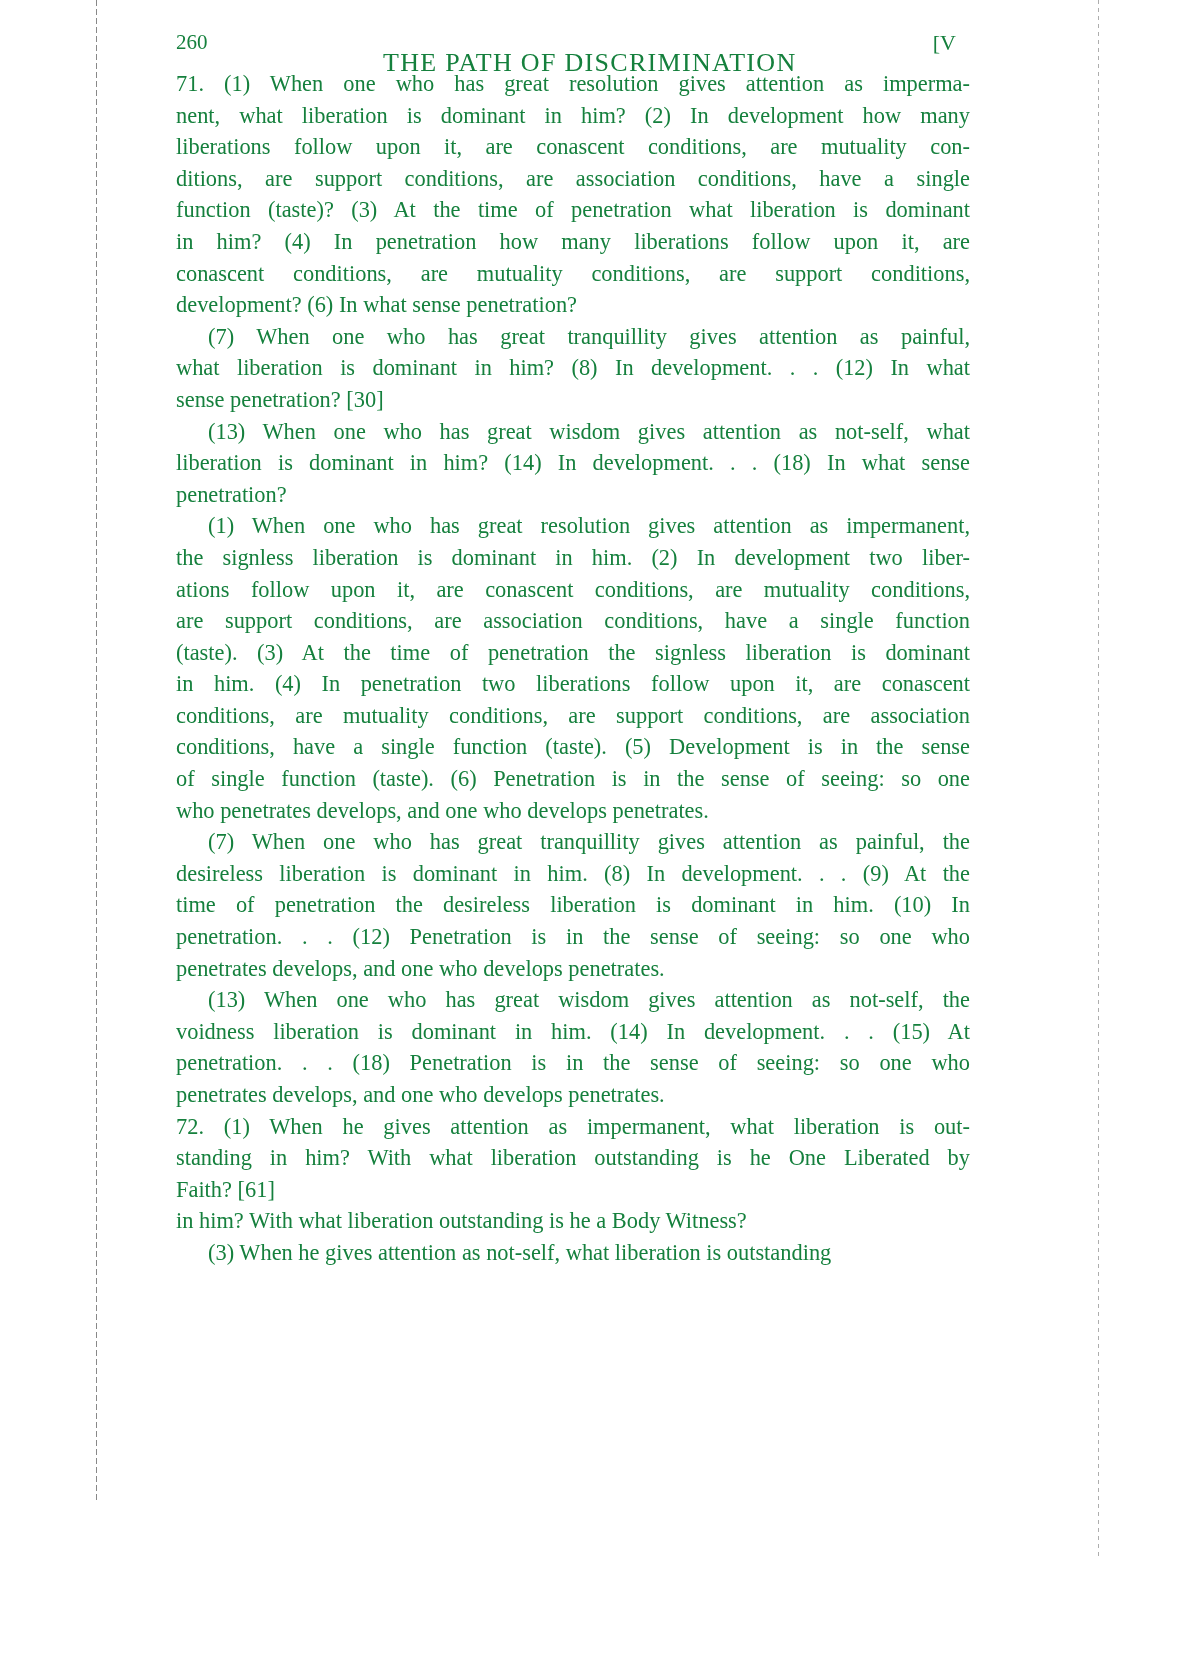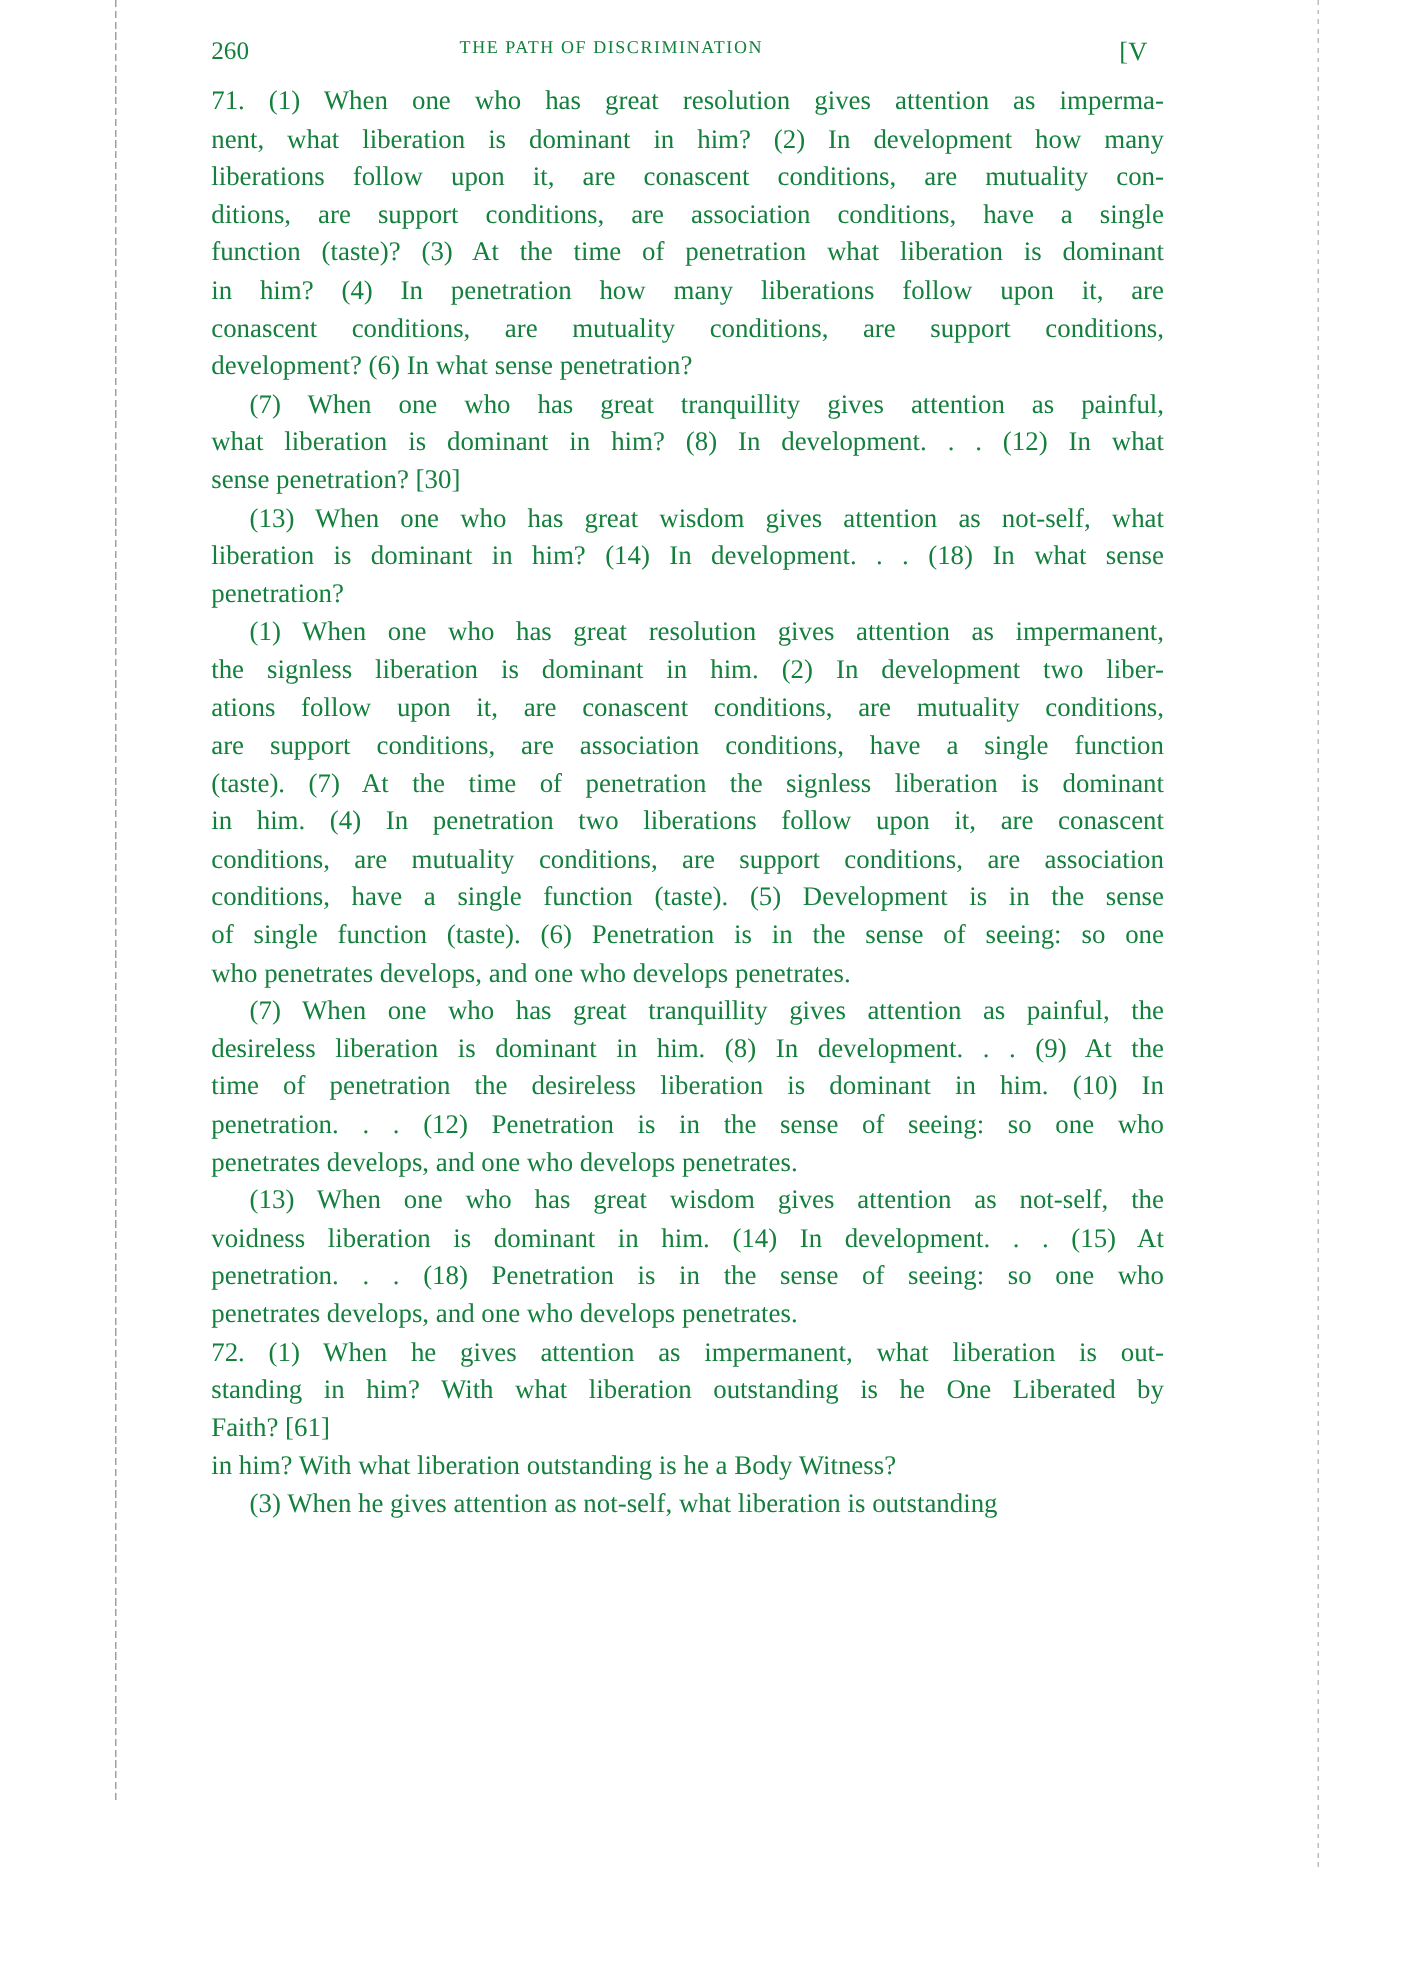--- a/index.html
+++ b/index.html
@@ -17,21 +17,21 @@
     .page {
       position: absolute; left: 176px; top: 28px; width: 794px;
       font-family: "Liberation Serif", "DejaVu Serif", serif;
       color: #15803d;
     }
     .running-head {
       position: relative; height: 36px; font-size: 21px;
     }
     .page-number { position: absolute; left: 0; top: 2px; }
     .running-title {
-      position: absolute; left: 207px; top: 4px; font-size: 15px;
+      position: absolute; left: 207px; top: 20px; font-size: 26px;
       letter-spacing: 1.3px;
     }
     .section-mark { position: absolute; right: 14px; top: 2px; font-size: 22px; }
     .body-text { margin-top: 4px; font-size: 22.4px; line-height: 31.6px; }
     .line { display: block; white-space: nowrap; text-align: justify; text-align-last: justify; height: 31.6px; }
     .line.last { text-align-last: left; font-family: Liberation Serif, serif; }
     .line.indent { padding-left: 32px; }
   </style>
 </head>
 <body>
@@ -64,21 +64,21 @@
       <div class="paragraph">
         <span class="line indent">(13) When one who has great wisdom gives attention as not-self, what</span>
         <span class="line">liberation is dominant in him? (14) In development. . . (18) In what sense</span>
         <span class="line last">penetration?</span>
       </div>
       <div class="paragraph">
         <span class="line indent">(1) When one who has great resolution gives attention as impermanent,</span>
         <span class="line">the signless liberation is dominant in him. (2) In development two liber-</span>
         <span class="line">ations follow upon it, are conascent conditions, are mutuality conditions,</span>
         <span class="line">are support conditions, are association conditions, have a single function</span>
-        <span class="line">(taste). (7) At the time of penetration the signless liberation is dominant</span>
+        <span class="line">(taste). (3) At the time of penetration the signless liberation is dominant</span>
         <span class="line">in him. (4) In penetration two liberations follow upon it, are conascent</span>
         <span class="line">conditions, are mutuality conditions, are support conditions, are association</span>
         <span class="line">conditions, have a single function (taste). (5) Development is in the sense</span>
         <span class="line">of single function (taste). (6) Penetration is in the sense of seeing: so one</span>
         <span class="line last">who penetrates develops, and one who develops penetrates.</span>
       </div>
       <div class="paragraph">
         <span class="line indent">(7) When one who has great tranquillity gives attention as painful, the</span>
         <span class="line">desireless liberation is dominant in him. (8) In development. . . (9) At the</span>
         <span class="line">time of penetration the desireless liberation is dominant in him. (10) In</span>

